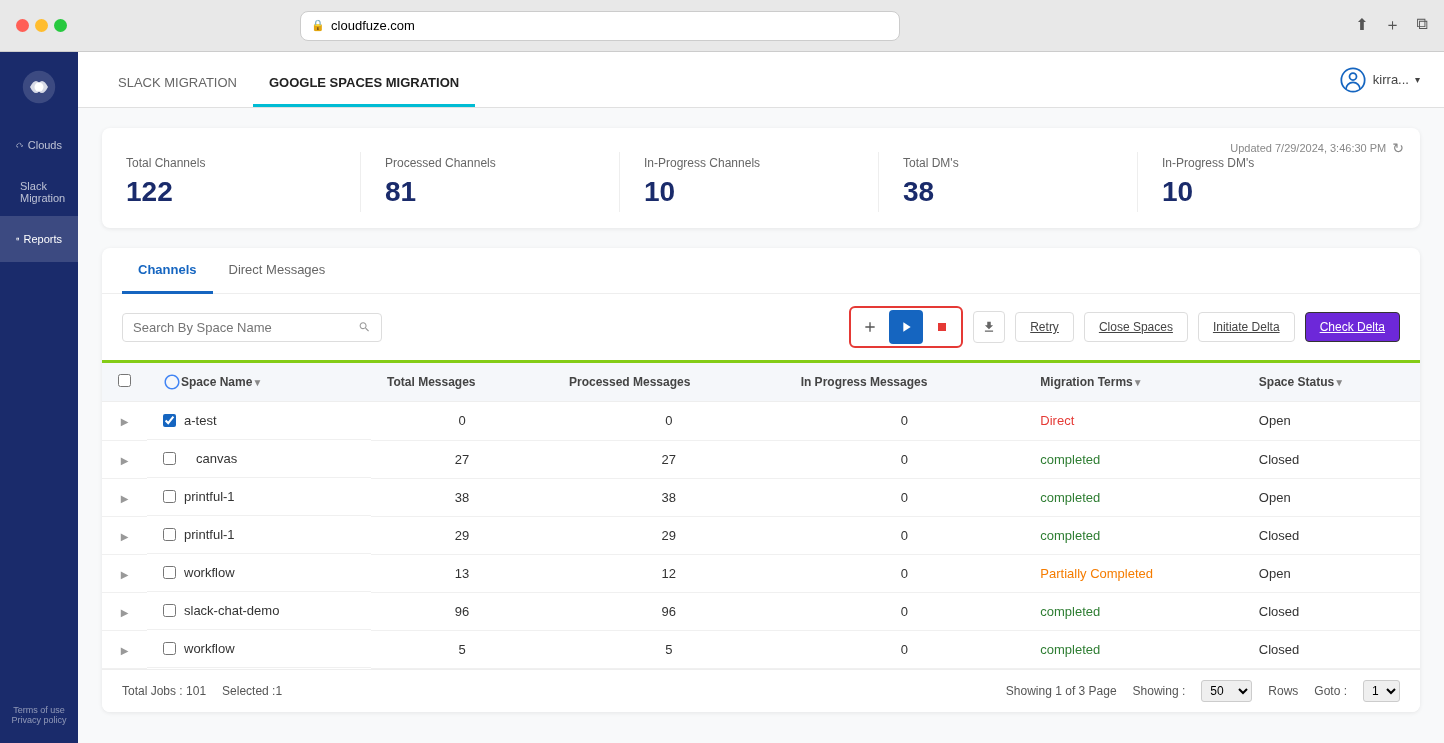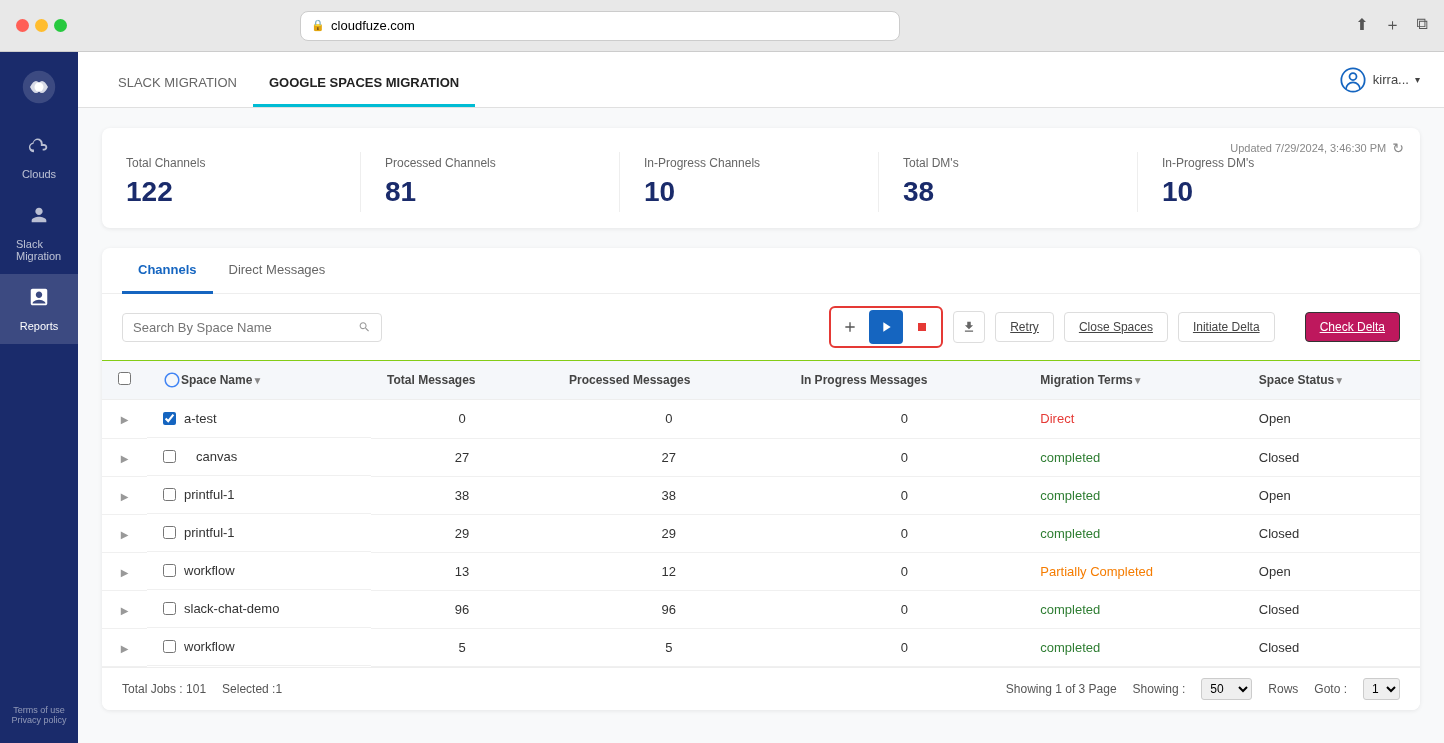--- a/index.html
+++ b/index.html
@@ -55,27 +55,27 @@
       height: 50px;
       display: flex;
       align-items: center;
       justify-content: center;
       margin-bottom: 10px;
     }
     .sidebar-logo svg { width: 36px; height: 36px; }
     .sidebar-item {
       width: 100%;
       display: flex;
-      flex-direction: column;
+      flex-direction: row;
       align-items: center;
       padding: 12px 16px;
       color: rgba(255,255,255,0.7);
       cursor: pointer;
       font-size: 11px;
-      gap: 12px;
+      gap: 4px;
     }
     .sidebar-item.active { background: rgba(255,255,255,0.15); color: white; }
     .sidebar-item svg { width: 22px; height: 22px; }
     .sidebar-spacer { flex: 1; }
     .sidebar-footer { font-size: 9px; color: rgba(255,255,255,0.5); text-align: center; padding: 8px 4px; }
     .sidebar-footer a { color: rgba(255,255,255,0.5); display: block; }
 
     
     .main { flex: 1; display: flex; flex-direction: column; background: white; overflow: hidden; }
 
@@ -170,21 +170,21 @@
       margin-bottom: -1px;
     }
     .tab-btn.active { color: #1565c0; border-bottom-color: #1565c0; font-weight: 600; }
 
     
     .toolbar {
       display: flex;
       align-items: center;
       padding: 12px 20px;
       gap: 10px;
-      border-bottom: 1px solid #84cc16;
+      border-bottom: 3px solid #84cc16;
     }
     .search-box {
       display: flex;
       align-items: center;
       border: 1px solid #ddd;
       border-radius: 4px;
       padding: 6px 10px;
       gap: 6px;
       width: 260px;
       background: white;
@@ -222,21 +222,21 @@
     .toolbar-btn {
       padding: 7px 14px;
       border: 1px solid #ddd;
       border-radius: 4px;
       background: white;
       font-size: 12px;
       color: #444;
       cursor: pointer;
       text-decoration: underline;
     }
-    .toolbar-btn.dark { background: #be185d; color: white; border-color: #333; margin-left: 20px; }
+    .toolbar-btn.dark { background: #6d28d9; color: white; border-color: #333; }
     .toolbar-download { width: 32px; height: 32px; display: flex; align-items: center; justify-content: center; border: 1px solid #ddd; border-radius: 4px; background: white; cursor: pointer; color: #666; }
 
     
     .table-wrap { overflow-x: auto; }
     table { width: 100%; border-collapse: collapse; }
     thead tr { background: #f5f7fa; }
     th {
       padding: 10px 16px;
       text-align: left;
       font-size: 12px;

